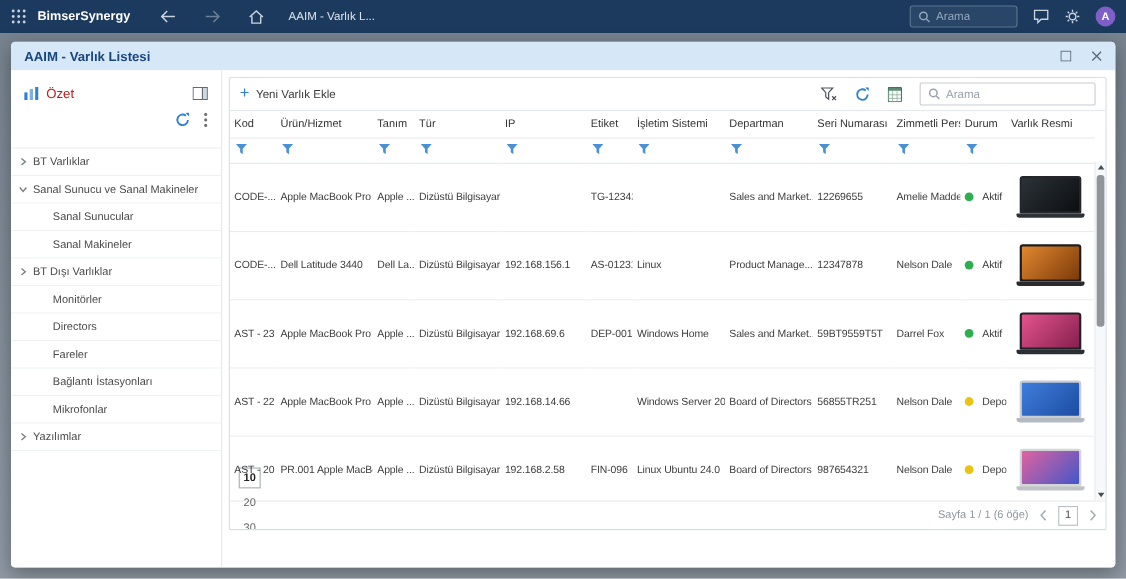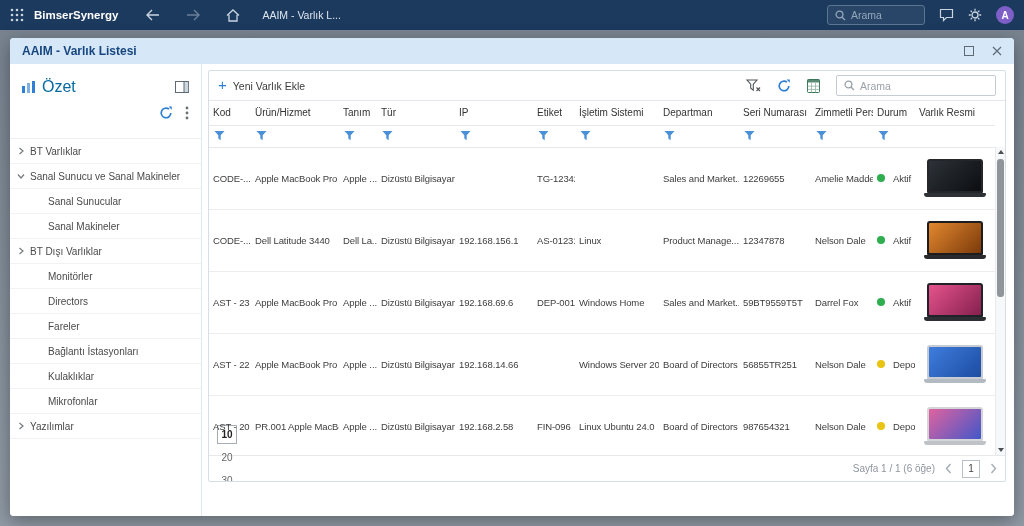--- a/index.html
+++ b/index.html
@@ -32,21 +32,21 @@
           display:flex;flex-direction:column;overflow:hidden;}
   .win-header{height:26px;background:#d6e7f8;display:flex;align-items:center;padding:0 12px;flex:0 0 auto;}
   .win-title{color:#17467e;font-weight:bold;font-size:12px;}
   .win-controls{margin-left:auto;display:flex;align-items:center;gap:18px;}
   .win-btn{display:flex;cursor:pointer;}
   .win-body{flex:1;display:flex;background:#fff;overflow:hidden;}
 
   
   .sidebar{width:192px;border-right:1px solid #e3e8ee;padding-top:10px;display:flex;flex-direction:column;flex:0 0 auto;}
   .sb-top{display:flex;align-items:center;gap:7px;padding:4px 12px;}
-  .sb-title{font-size:16px;color:#0369a1;flex:1;}
+  .sb-title{font-size:12px;color:#b91c1c;flex:1;}
   .sb-collapse{display:flex;cursor:pointer;}
   .sb-actions{display:flex;justify-content:flex-end;align-items:center;gap:12px;padding:6px 12px 8px;}
   .sb-actions .act{display:flex;cursor:pointer;}
   .tree{list-style:none;margin-top:10px;border-top:1px solid #eceff2;}
   .tree-item{display:flex;align-items:center;height:25px;border-bottom:1px solid #f0f2f5;
              padding-left:20px;color:#4a4a4a;font-size:10px;cursor:pointer;position:relative;white-space:nowrap;}
   .tree-item.lvl1{padding-left:38px;}
   .chev{position:absolute;left:7px;top:8px;display:flex;}
   .tree-item.expanded .chev svg{transform:rotate(90deg);}
 
@@ -256,24 +256,20 @@
             <li class="tree-item lvl1 leaf">
 
             <span class="tree-label">Fareler</span>
           </li>
             <li class="tree-item lvl1 leaf">
 
             <span class="tree-label">Bağlantı İstasyonları</span>
           </li>
             <li class="tree-item lvl1 leaf">
 
-            <span class="tree-label">Kulaklıklar</span>
-          </li>
-            <li class="tree-item lvl1 leaf">
-
             <span class="tree-label">Mikrofonlar</span>
           </li>
             <li class="tree-item lvl0 collapsed">
             <span class="chev">
               <svg width="8" height="8" viewBox="0 0 8 8">
                   <path d="M2.5 1 6 4 2.5 7" fill="none" stroke="#767b80" stroke-width="1.2"></path>
                 </svg>
             </span>
             <span class="tree-label">Yazılımlar</span>
           </li>

